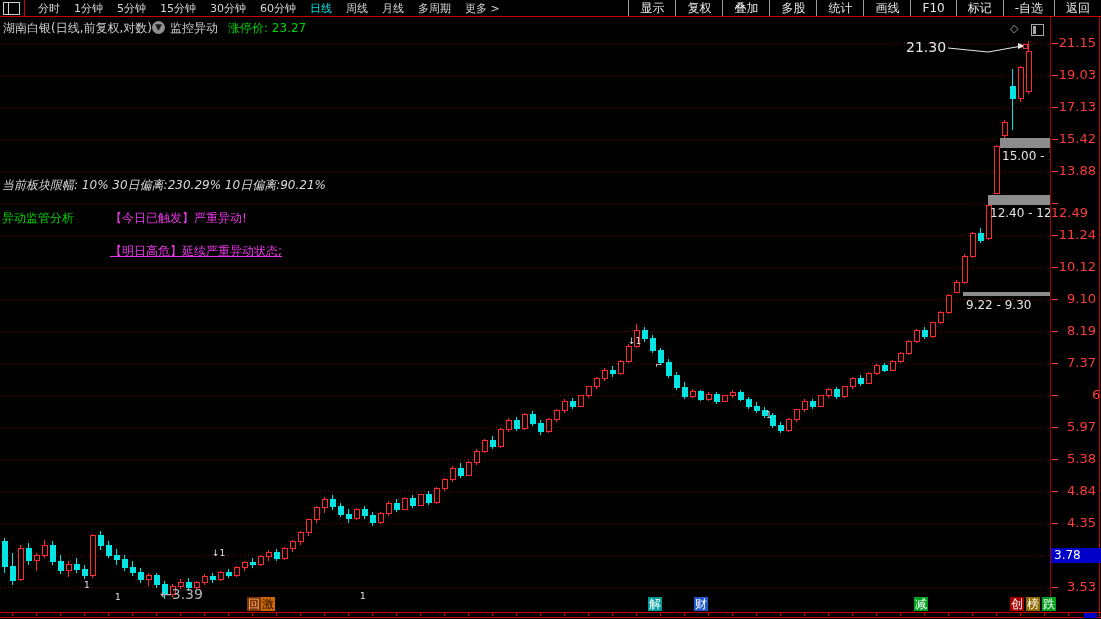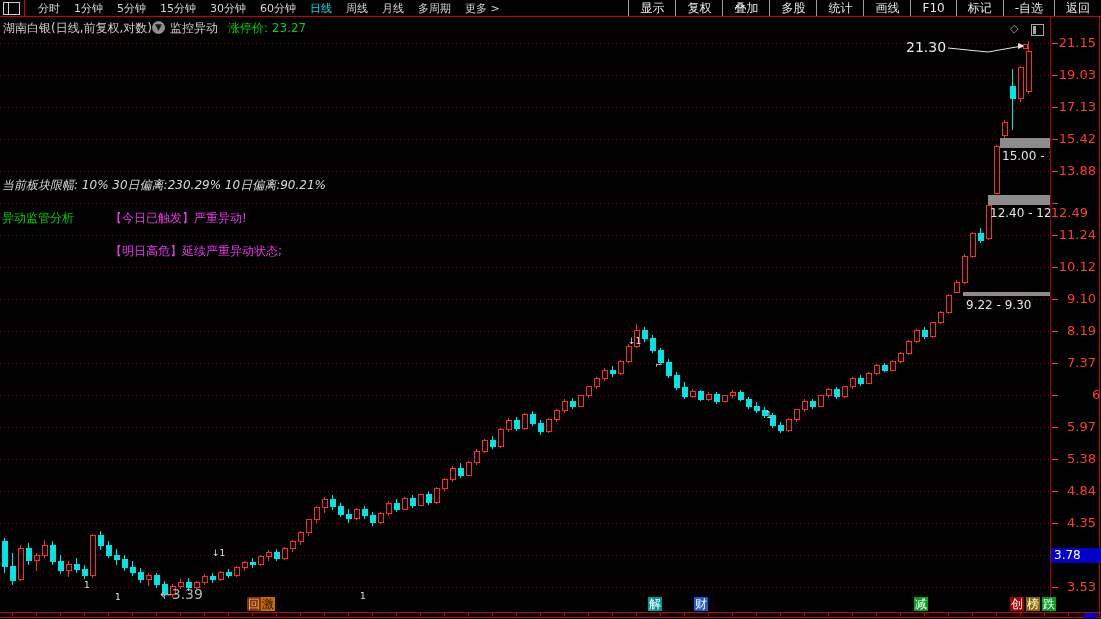--- a/index.html
+++ b/index.html
@@ -74,21 +74,21 @@
 <div class="abs" id="mon-circle" style="left:152px;top:21px;">▼</div>
 <div class="abs title-text" style="left:170px;top:20px;">监控异动</div>
 <div class="abs title-text green" style="left:228px;top:20px;">涨停价: 23.27</div>
 
 <div class="abs corner-icon" style="left:1010px;top:22px;">◇</div>
 <div class="abs" id="win2-icon" style="left:1031px;top:24px;"></div>
 
 <div class="abs info-line white" style="left:2px;top:177px;font-style:italic;">当前板块限幅: 10%  30日偏离:230.29%  10日偏离:90.21%</div>
 <div class="abs info-line green" style="left:2px;top:210px;">异动监管分析</div>
 <div class="abs info-line magenta" style="left:110px;top:210px;">【今日已触发】严重异动!</div>
-<div class="abs info-line magenta" style="left:110px;top:243px;">【明日高危】延续严重异动状态;</div>
+<div class="abs info-line magenta" style="left:110px;top:243px;text-decoration:underline;">【明日高危】延续严重异动状态;</div>
 
 <svg id="chart-svg" class="abs" width="1101" height="619">
     <line x1="0" y1="16.5" x2="1101" y2="16.5" stroke="#c80000" stroke-width="1" shape-rendering="crispEdges"></line>
     <line x1="1050.5" y1="17" x2="1050.5" y2="612" stroke="#a00000" stroke-width="1" shape-rendering="crispEdges"></line>
     <line x1="1099.5" y1="17" x2="1099.5" y2="618" stroke="#c80000" stroke-width="1" shape-rendering="crispEdges"></line>
     <line x1="0" y1="612.5" x2="1101" y2="612.5" stroke="#c80000" stroke-width="1" shape-rendering="crispEdges"></line>
     <line x1="0" y1="617.5" x2="1101" y2="617.5" stroke="#c80000" stroke-width="1" shape-rendering="crispEdges"></line>
     <line x1="12" y1="613" x2="12" y2="616" stroke="#c80000" stroke-width="1" shape-rendering="crispEdges"></line>
     <line x1="36" y1="613" x2="36" y2="616" stroke="#c80000" stroke-width="1" shape-rendering="crispEdges"></line>
     <line x1="60" y1="613" x2="60" y2="616" stroke="#c80000" stroke-width="1" shape-rendering="crispEdges"></line>

